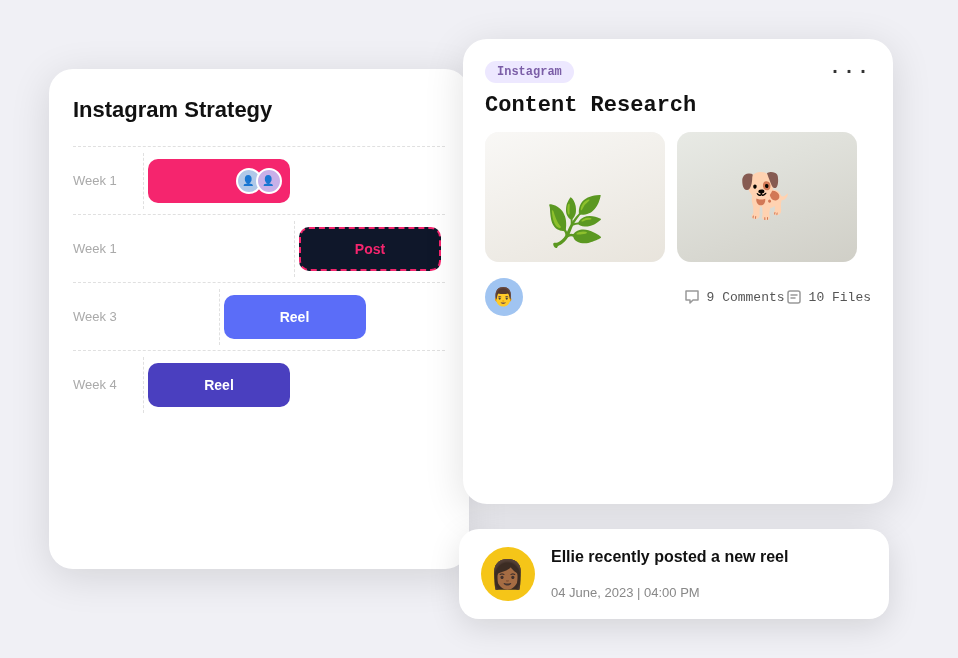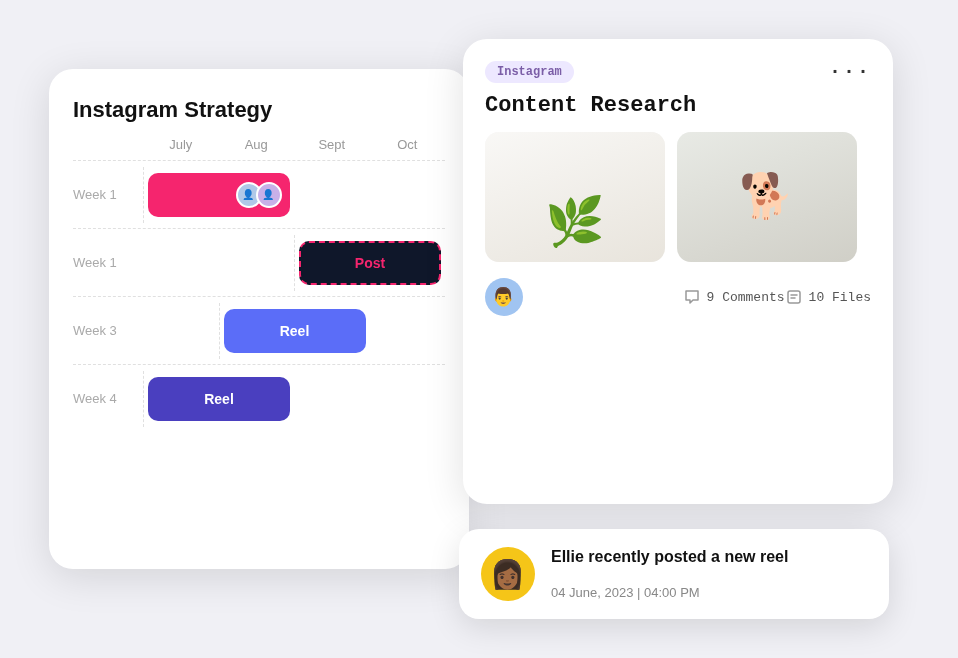--- a/index.html
+++ b/index.html
@@ -30,21 +30,21 @@
       background: #ffffff;
       border-radius: 24px;
       box-shadow: 0 8px 40px rgba(0,0,0,0.12);
       padding: 28px 24px 24px 24px;
     }
 
     .strategy-title {
       font-size: 22px;
       font-weight: 700;
       color: #111;
-      margin-bottom: 10px;
+      margin-bottom: 23px;
     }
 
     .calendar-grid {
       width: 100%;
     }
 
     .calendar-header {
       display: grid;
       grid-template-columns: 70px 1fr 1fr 1fr 1fr;
       margin-bottom: 4px;
@@ -315,27 +315,20 @@
 </head>
 <body>
 
 <div class="scene">
 
   <div class="strategy-card">
     <div class="strategy-title">Instagram Strategy</div>
 
     <div class="calendar-grid">
 
-      <div class="calendar-header">
-        <div class="calendar-header-cell"></div>
-        <div class="calendar-header-cell">July</div>
-        <div class="calendar-header-cell">Aug</div>
-        <div class="calendar-header-cell">Sept</div>
-        <div class="calendar-header-cell">Oct</div>
-      </div>
 
       <div class="calendar-row">
         <div class="week-label">Week 1</div>
         <div style="grid-column: 2 / 4; padding: 6px 4px; display:flex; align-items:center; border-left: 1px dashed #e0e0e0;">
           <div class="event-bar pink" style="position:relative;">
             <div class="avatar-group">
               <div class="avatar-sm" style="background:#b0c8e8;">👤</div>
               <div class="avatar-sm" style="background:#c8b0e8;">👤</div>
             </div>
           </div>

